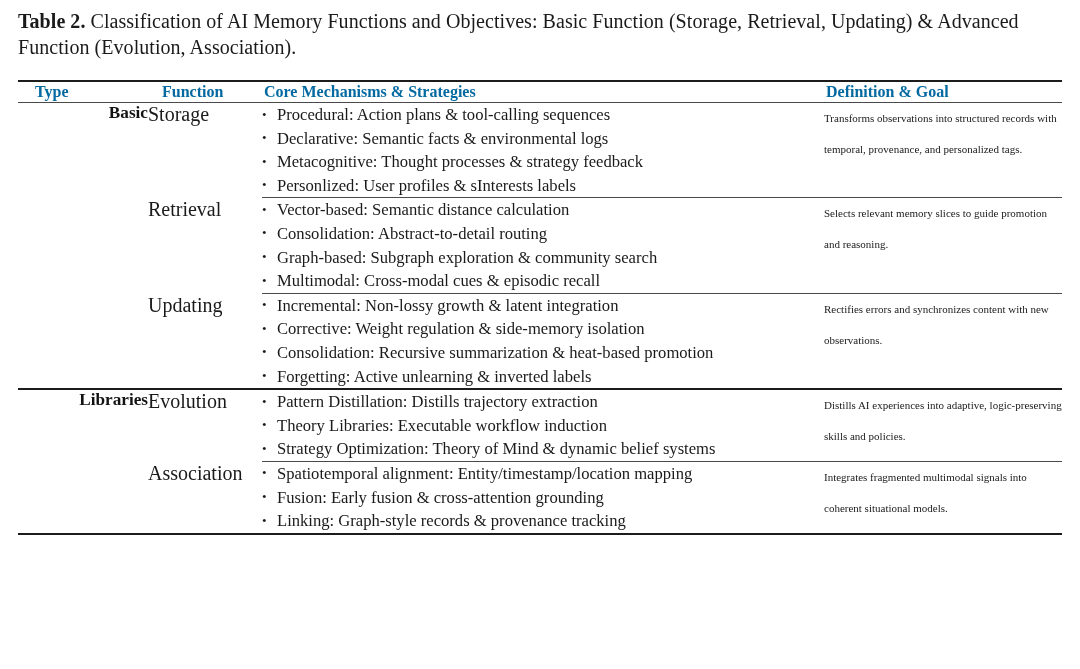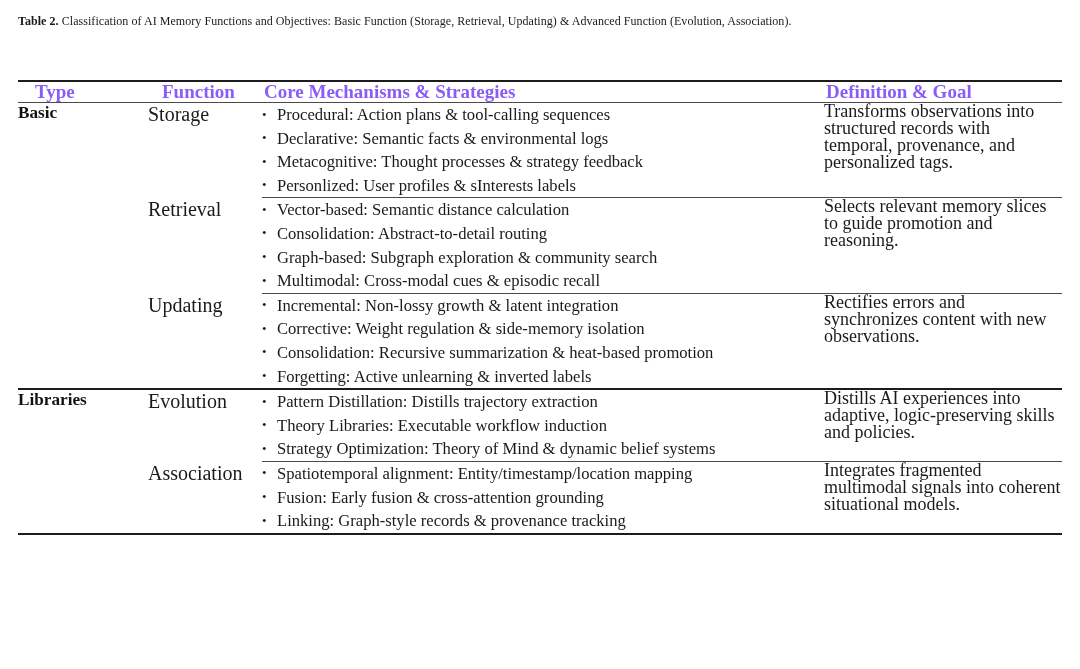--- a/index.html
+++ b/index.html
@@ -20,21 +20,21 @@
     height: 669px;
     box-sizing: border-box;
   }
 
   
   .caption {
     position: absolute;
     left: 18px;
     top: 8px;
     width: 1046px;
-    font-size: 12px;
+    font-size: 20px;
     line-height: 26px;
     color: #1a1a1a;
     letter-spacing: 0.05px;
   }
   .caption .cap-label {
     font-weight: 700;
   }
 
   
   .tbl-wrap {
@@ -76,57 +76,57 @@
     border-top: 1.1px solid #4a4a4a;
     height: 0;
     font-size: 0;
     line-height: 0;
   }
   .rule-spacer { height: 0; font-size: 0; line-height: 0; }
 
   
   .hdr td {
     font-weight: 700;
-    font-size: 19px;
+    font-size: 16px;
     line-height: 20px;
     padding-top: 13px;
     padding-bottom: 13px;
-    color: #8b5cf6;
+    color: #0369a1;
   }
   .hdr .h-type { padding-left: 17px; }
   .hdr .h-func { padding-left: 14px; }
   .hdr .h-mech { padding-left: 2px; }
   .hdr .h-def  { padding-left: 2px; margin-top: 44px; }
 
   
   .cell-type {
     font-weight: 700;
     font-size: 17.2px;
-    text-align: left;
+    text-align: right;
     color: #121212;
     vertical-align: middle;
   }
   .cell-func {
     font-size: 20px;
     line-height: 23.5px;
     padding-top: 13px;
     padding-left: 14px;
     color: #1a1a1a;
   }
   .cell-mech {
     font-size: 16.6px;
     line-height: 23.6px;
     padding-top: 13px;
     padding-left: 2px;
     padding-bottom: 10px;
     color: #1a1a1a;
   }
   .cell-def {
-    font-size: 18px;
-    line-height: 17px;
+    font-size: 11px;
+    line-height: 31px;
     padding-top: 13px;
     padding-left: 2px;
     padding-right: 6px;
     color: #1a1a1a;
   }
 
   ul.mech-list {
     list-style: none;
     margin: 0;
     padding: 0;

